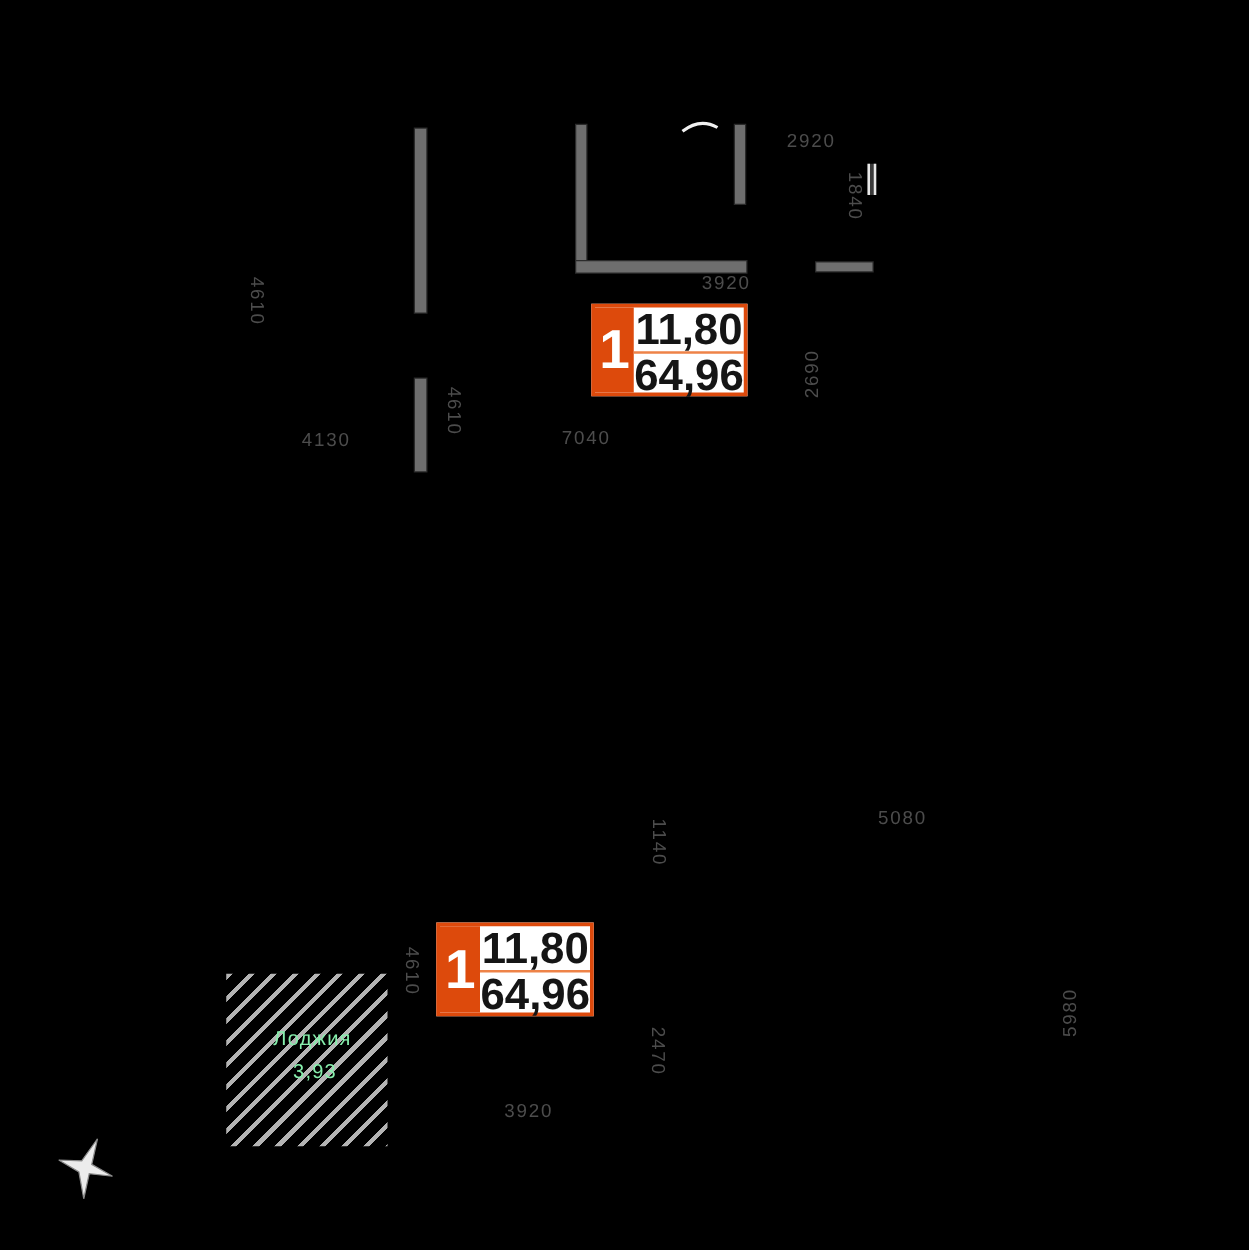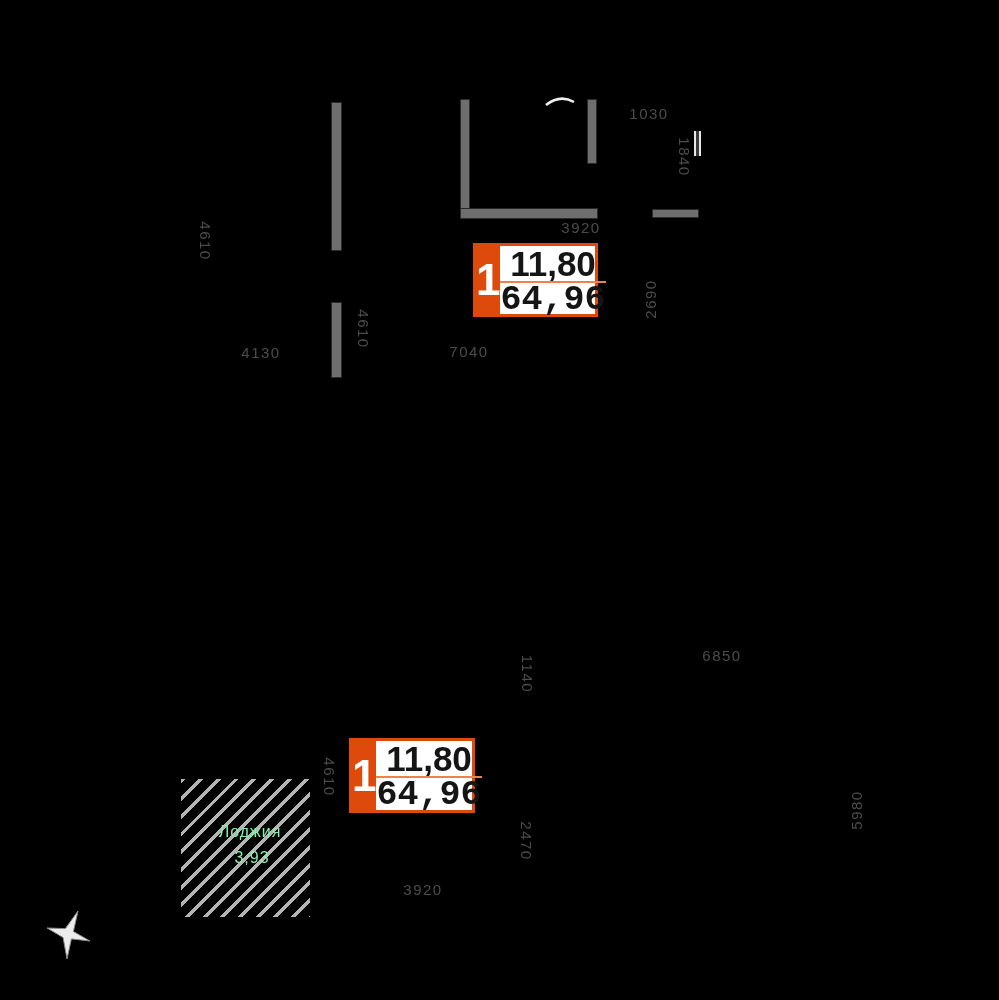--- a/index.html
+++ b/index.html
@@ -33,21 +33,21 @@
   }
   .badge .unit{
     background:var(--orange);color:#fff;font-weight:bold;font-size:44px;
     width:39px;display:flex;align-items:center;justify-content:center;
   }
   .badge .vals{flex:1;display:flex;flex-direction:column;}
   .badge .row{
     flex:1;display:flex;align-items:center;justify-content:center;
     color:#151515;font-weight:bold;font-size:35px;line-height:1;
   }
-  .badge .row + .row{border-top:2px solid var(--orange-light);font-family:Liberation Mono, monospace;}
+  .badge .row + .row{border-top:2px solid var(--orange-light);}
   .hatch{
     position:absolute;left:181px;top:779px;width:129px;height:138px;
     background:repeating-linear-gradient(135deg,
       var(--stripe) 0px,var(--stripe) 3.5px,
       transparent 3.5px,transparent 12.5px);
   }
   .hatch-label{
     position:absolute;color:#86efac;font-size:16px;letter-spacing:1px;
     transform:translate(-50%,-50%);white-space:nowrap;
   }
@@ -78,41 +78,41 @@
         <div class="row">11,80</div>
         <div class="row">64,96</div>
       </div>
     </div>
 
     <span class="dim v" style="left:205px;top:241px">4610</span>
     <span class="dim" style="left:261px;top:352px">4130</span>
     <span class="dim v" style="left:363px;top:329px">4610</span>
     <span class="dim" style="left:469px;top:351px">7040</span>
     <span class="dim" style="left:581px;top:227px">3920</span>
-    <span class="dim" style="left:649px;top:113px">1030</span>
+    <span class="dim" style="left:649px;top:113px">2920</span>
     <span class="dim v" style="left:684px;top:157px">1840</span>
     <span class="dim vr" style="left:650px;top:299px">2690</span>
   </div>
 
   <div class="group">
 
     <div class="hatch"></div>
     <span class="hatch-label" style="left:250px;top:832px">Лоджия</span>
     <span class="hatch-label" style="left:252px;top:858px">3,93</span>
 
     <div class="badge" style="left:349px;top:738px;width:126px;height:75px">
       <div class="unit">1</div>
       <div class="vals">
         <div class="row">11,80</div>
         <div class="row">64,96</div>
       </div>
     </div>
 
     <span class="dim v" style="left:527px;top:674px">1140</span>
-    <span class="dim" style="left:722px;top:655px">6850</span>
+    <span class="dim" style="left:722px;top:655px">5080</span>
     <span class="dim v" style="left:329px;top:777px">4610</span>
     <span class="dim v" style="left:526px;top:841px">2470</span>
     <span class="dim vr" style="left:856px;top:810px">5980</span>
     <span class="dim" style="left:423px;top:889px">3920</span>
 
     <svg style="left:0;top:0" width="999" height="1000" viewBox="0 0 999 1000">
       <polygon points="78,911 73.4,931.5 90,941 71.4,938.9 67,959 63.1,937.5 47,928 65.4,928.6" fill="#ECECEC" stroke="#8A8A8A" stroke-width="1"></polygon>
     </svg>
   </div>
 

